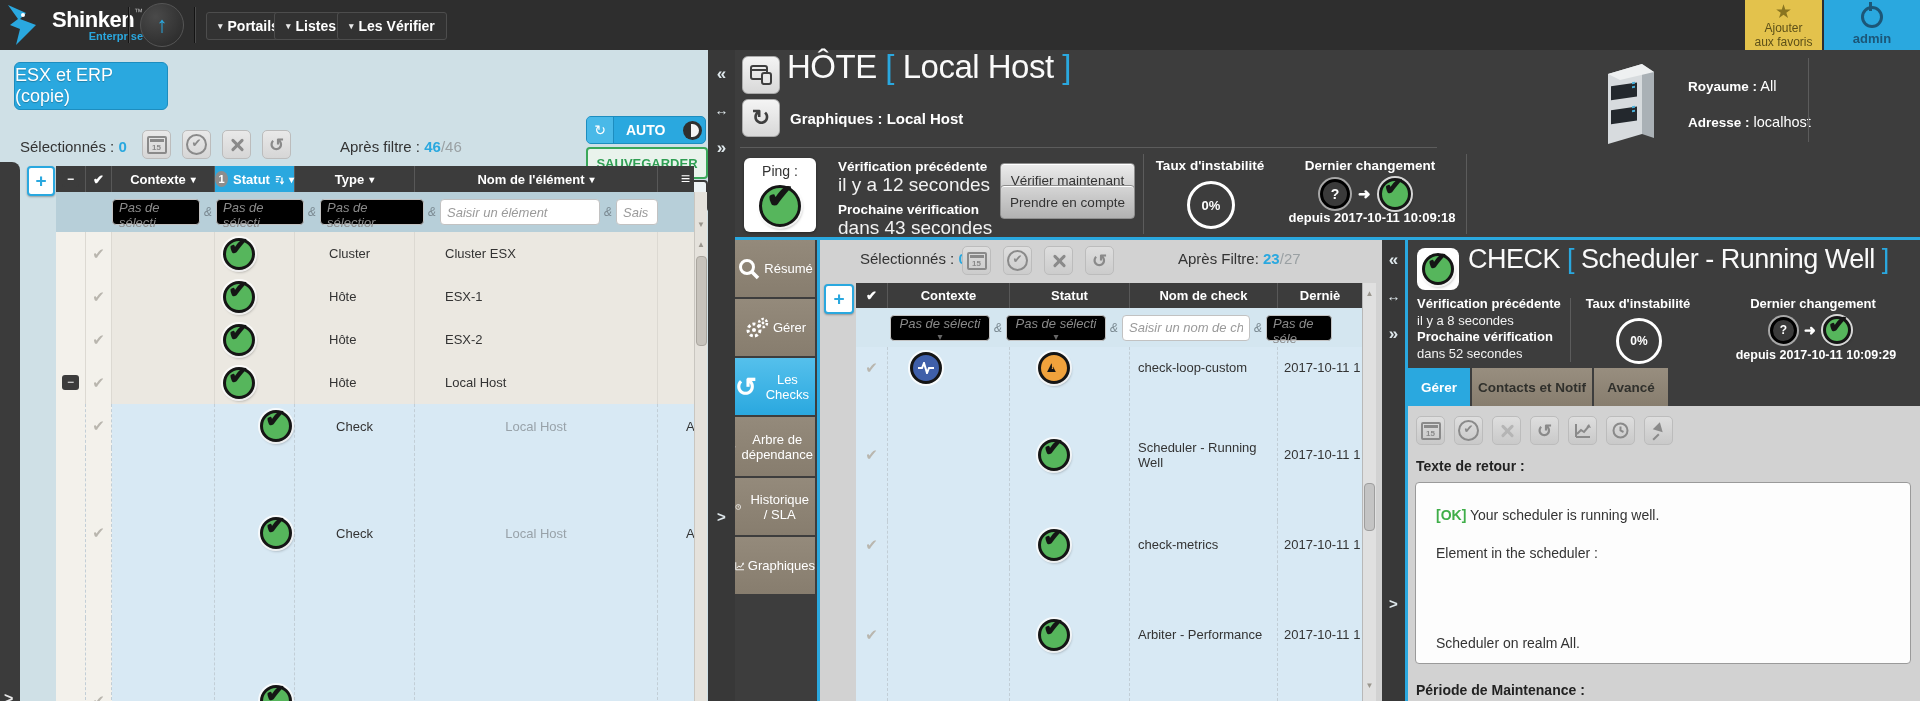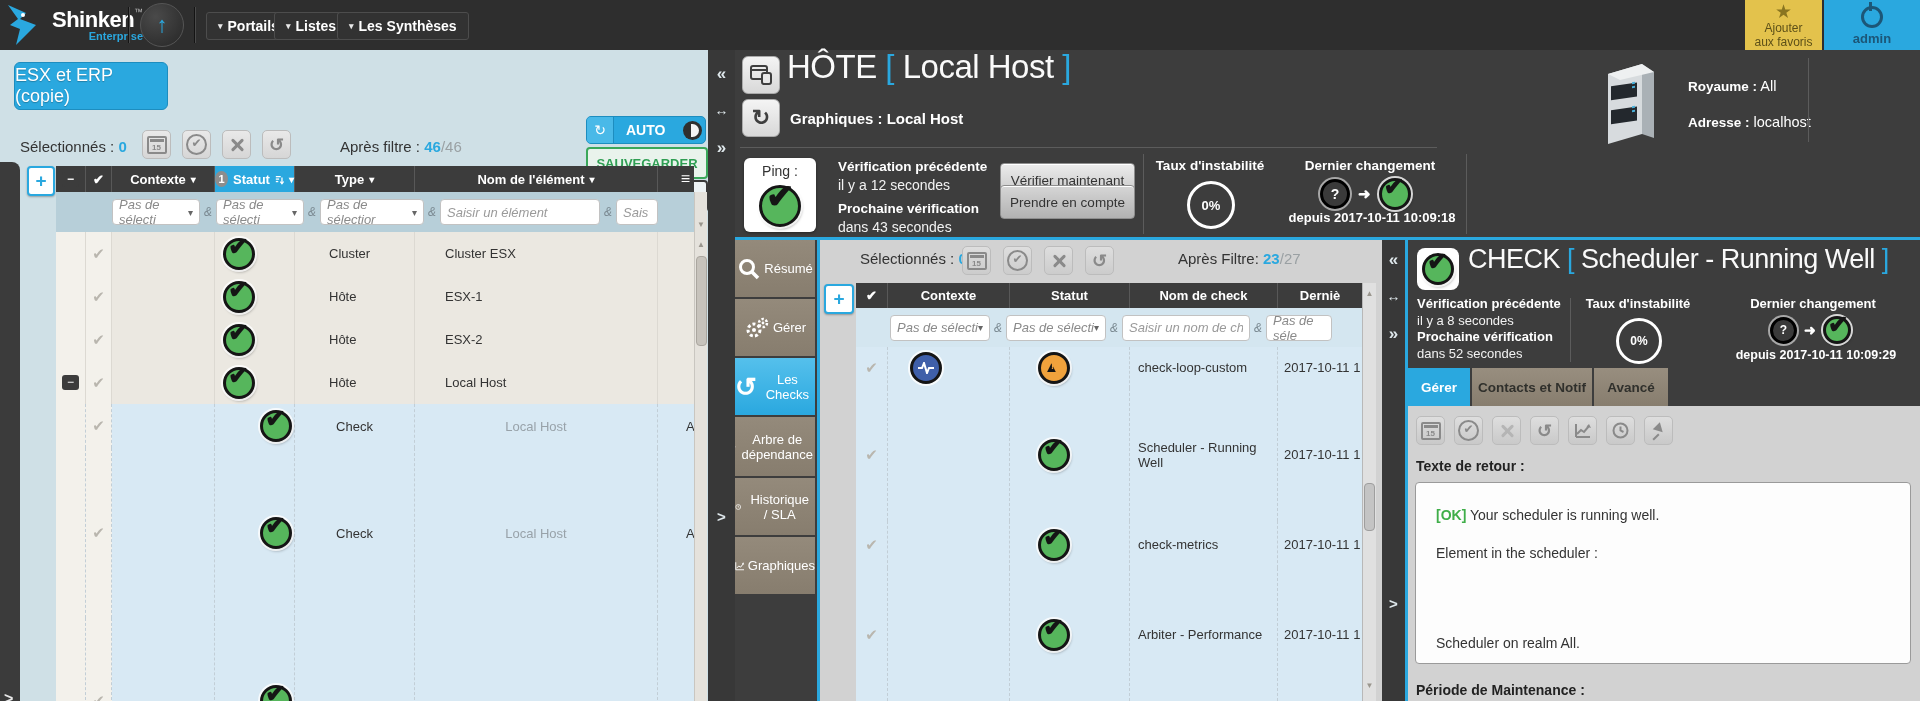--- a/index.html
+++ b/index.html
@@ -74,22 +74,22 @@
   .collapse-strip{background:#3b3b3b;color:#e8e8e8;}
   .plus-btn{background:#fff;border:2px solid #2aa8df;border-radius:4px;color:#2aa8df;font-size:19px;font-weight:bold;
             display:flex;align-items:center;justify-content:center;box-shadow:0 1px 2px rgba(0,0,0,.3);}
 
   .tbl-head{background:#3c3c3c;color:#fff;font-weight:bold;font-size:13px;display:flex;}
   .tbl-head .hc{display:flex;align-items:center;justify-content:center;gap:5px;border-right:1px solid #585858;height:100%;box-sizing:border-box;}
   .hc.sorted{background:#2aa8df;}
   .badge1{width:16px;height:16px;background:#8d8d8d;border-radius:50%;color:#fff;font-size:11px;display:flex;align-items:center;justify-content:center;}
   .caret{font-size:10px;}
   .filters{display:flex;align-items:center;font-size:13px;}
-  .fsel{height:26px;background:#ffffff;border:1px solid #c2c2c2;border-radius:4px;display:flex;align-items:center;
-        padding:0 6px;color:#8a8a8a;font-style:italic;justify-content:space-between;box-sizing:border-box;}
+  .fsel{height:26px;background:#000000;border:1px solid #c2c2c2;border-radius:4px;display:flex;align-items:center;
+        padding:0 6px;color:#8a8a8a;font-style:italic;justify-content:space-between;box-sizing:border-box;flex-direction:column;}
   .fsel .caret{color:#666;font-style:normal;}
   .finput{height:26px;background:#fff;border:1px solid #c2c2c2;border-radius:4px;padding:0 6px;box-sizing:border-box;
           font-family:"Liberation Sans",sans-serif;font-size:13px;color:#444;}
   .finput::placeholder{color:#9a9a9a;font-style:italic;}
   .amp{color:#7b8a92;font-style:italic;margin:0 4px;font-size:12px;}
 
   .lrow{display:flex;position:absolute;left:0;width:638px;}
   .lrow .c{box-sizing:border-box;display:flex;align-items:center;height:100%;}
   .row-beige{background:#ebe8e1;border-bottom:2px solid #f8f6f2;}
   .row-beige .c{border-right:1px solid #dcd9d2;}
@@ -106,21 +106,21 @@
   .mid-dark{background:#3d3d3d;}
   .divider-strip{background:#383838;color:#dfe8ec;}
   .dstrip-ic{position:absolute;left:0;width:100%;text-align:center;font-size:17px;font-weight:bold;}
   .big-title{color:#fafafa;font-size:33px;letter-spacing:-.5px;white-space:nowrap;}
   .big-title .bk{color:#2aa8df;}
   .icon-sq{background:linear-gradient(#f4f4f4,#d8d8d8);border:1px solid #aaa;border-radius:6px;display:flex;align-items:center;justify-content:center;color:#3f3f3f;}
   .desc-line{color:#fff;font-weight:bold;font-size:15px;}
   .hline{background:#5c5c5c;height:1px;}
   .vline{background:#5c5c5c;width:1px;}
   .wlabel{color:#fff;font-weight:bold;font-size:13.5px;}
-  .wtext{color:#f2f2f2;font-size:14px;}
+  .wtext{color:#f2f2f2;font-size:19px;}
   .gray-btn{background:linear-gradient(#ececec,#c6c6c6);border:1px solid #8e8e8e;border-radius:4px;color:#333;
             font-size:13.5px;display:flex;align-items:center;justify-content:center;box-shadow:inset 0 1px 0 #fff;}
   .pct-circle{border:3px solid #fff;border-radius:50%;color:#fff;font-weight:bold;font-size:13px;
               display:flex;align-items:center;justify-content:center;}
   .ping-box{background:#fff;border-radius:6px;box-shadow:0 1px 3px rgba(0,0,0,.4);display:flex;flex-direction:column;align-items:center;}
   .side-item{position:absolute;left:0;width:80px;background:linear-gradient(#948a7b,#877d6e);color:#fff;text-align:center;
              font-size:13px;display:flex;align-items:center;justify-content:center;gap:3px;line-height:15px;}
   .side-item.active{background:linear-gradient(#55c0ec,#2aa8df);}
   .blue-vstrip{background:#2aa8df;}
   .blue-topline{background:#2aa8df;}
@@ -167,21 +167,21 @@
     <div class="abs menu-btn" style="left:206px;top:12px;">
       <span class="menu-caret">▾</span>
       <span>Portails</span>
     </div>
     <div class="abs menu-btn" style="left:274px;top:12px;">
       <span class="menu-caret">▾</span>
       <span>Listes</span>
     </div>
     <div class="abs menu-btn" style="left:337px;top:12px;">
       <span class="menu-caret">▾</span>
-      <span>Les Synthèses</span>
+      <span>Les Vérifier</span>
     </div>
 
     <div class="abs fav-btn">
       <span class="fav-star">★</span>
       <span>Ajouter</span><br>
       <span>aux favoris</span>
     </div>
     <div class="abs admin-btn">
       <span class="pwr"></span><br>
       <span>admin</span>

